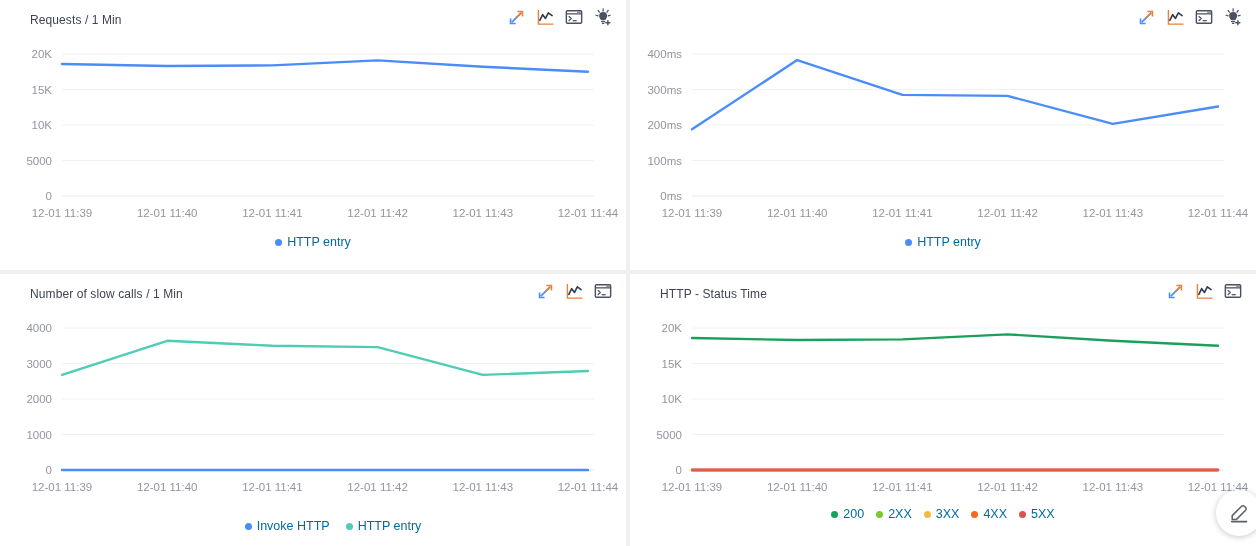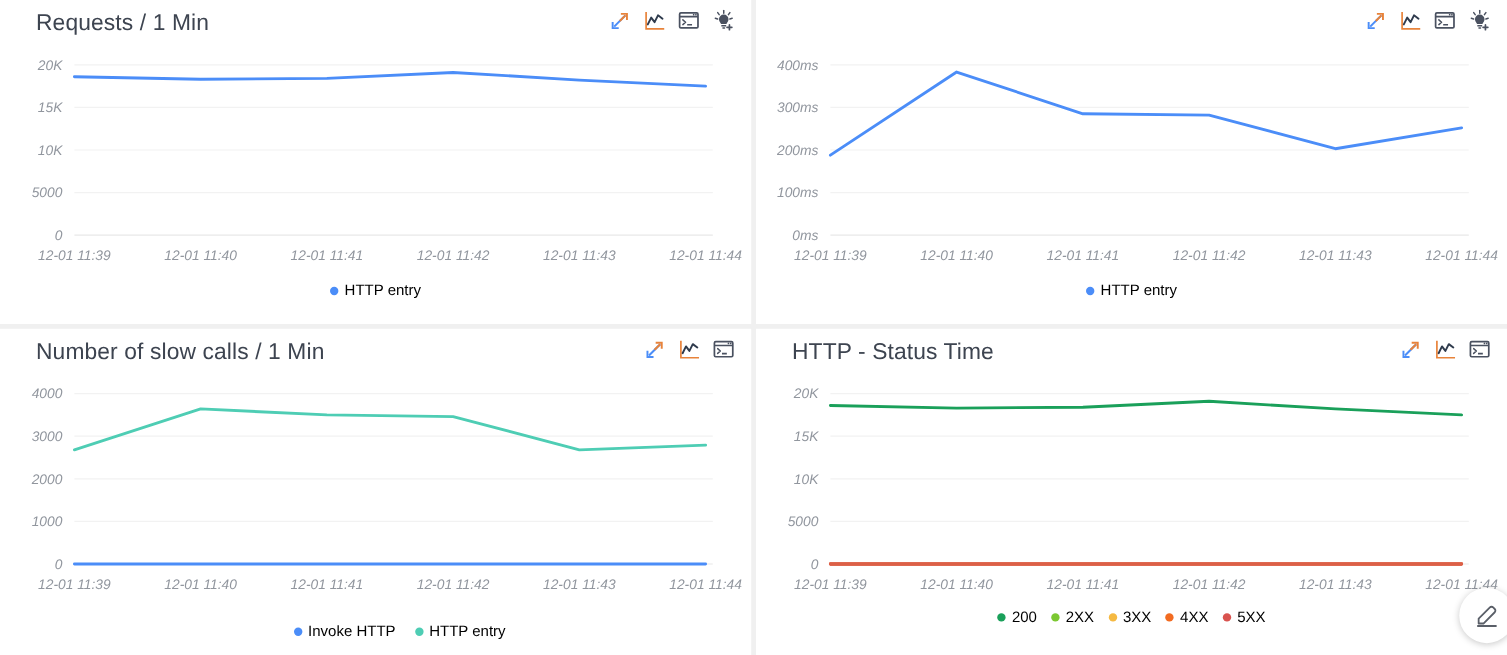--- a/index.html
+++ b/index.html
@@ -33,21 +33,21 @@
   }
   .panel-head {
     position: relative;
     height: 40px;
     display: flex;
     align-items: center;
     padding: 0 14px 0 30px;
     box-sizing: border-box;
   }
   .panel-title {
-    font-size: 19px;
+    font-size: 12px;
     color: #3d4450;
     font-weight: 400;
     letter-spacing: 0.1px;
     white-space: nowrap;
   }
   .panel-tools {
     position: absolute;
     right: 12px;
     top: 5px;
     display: flex;
@@ -58,38 +58,37 @@
     width: 22px;
     height: 24px;
     display: flex;
     align-items: center;
     justify-content: center;
     cursor: pointer;
   }
   .chart-area {
     position: relative;
     width: 100%;
-    font-style: italic;
   }
   .chart-svg { display: block; }
   .legend {
     position: absolute;
     left: 0;
     right: 0;
     display: flex;
     align-items: center;
     justify-content: center;
     gap: 16px;
   }
   .legend-item {
     display: flex;
     align-items: center;
     gap: 5px;
     font-size: 12.5px;
-    color: #000000;
+    color: #0369a1;
     white-space: nowrap;
     cursor: pointer;
   }
   .legend-dot {
     width: 7px;
     height: 7px;
     border-radius: 50%;
     display: inline-block;
     flex: none;
   }

